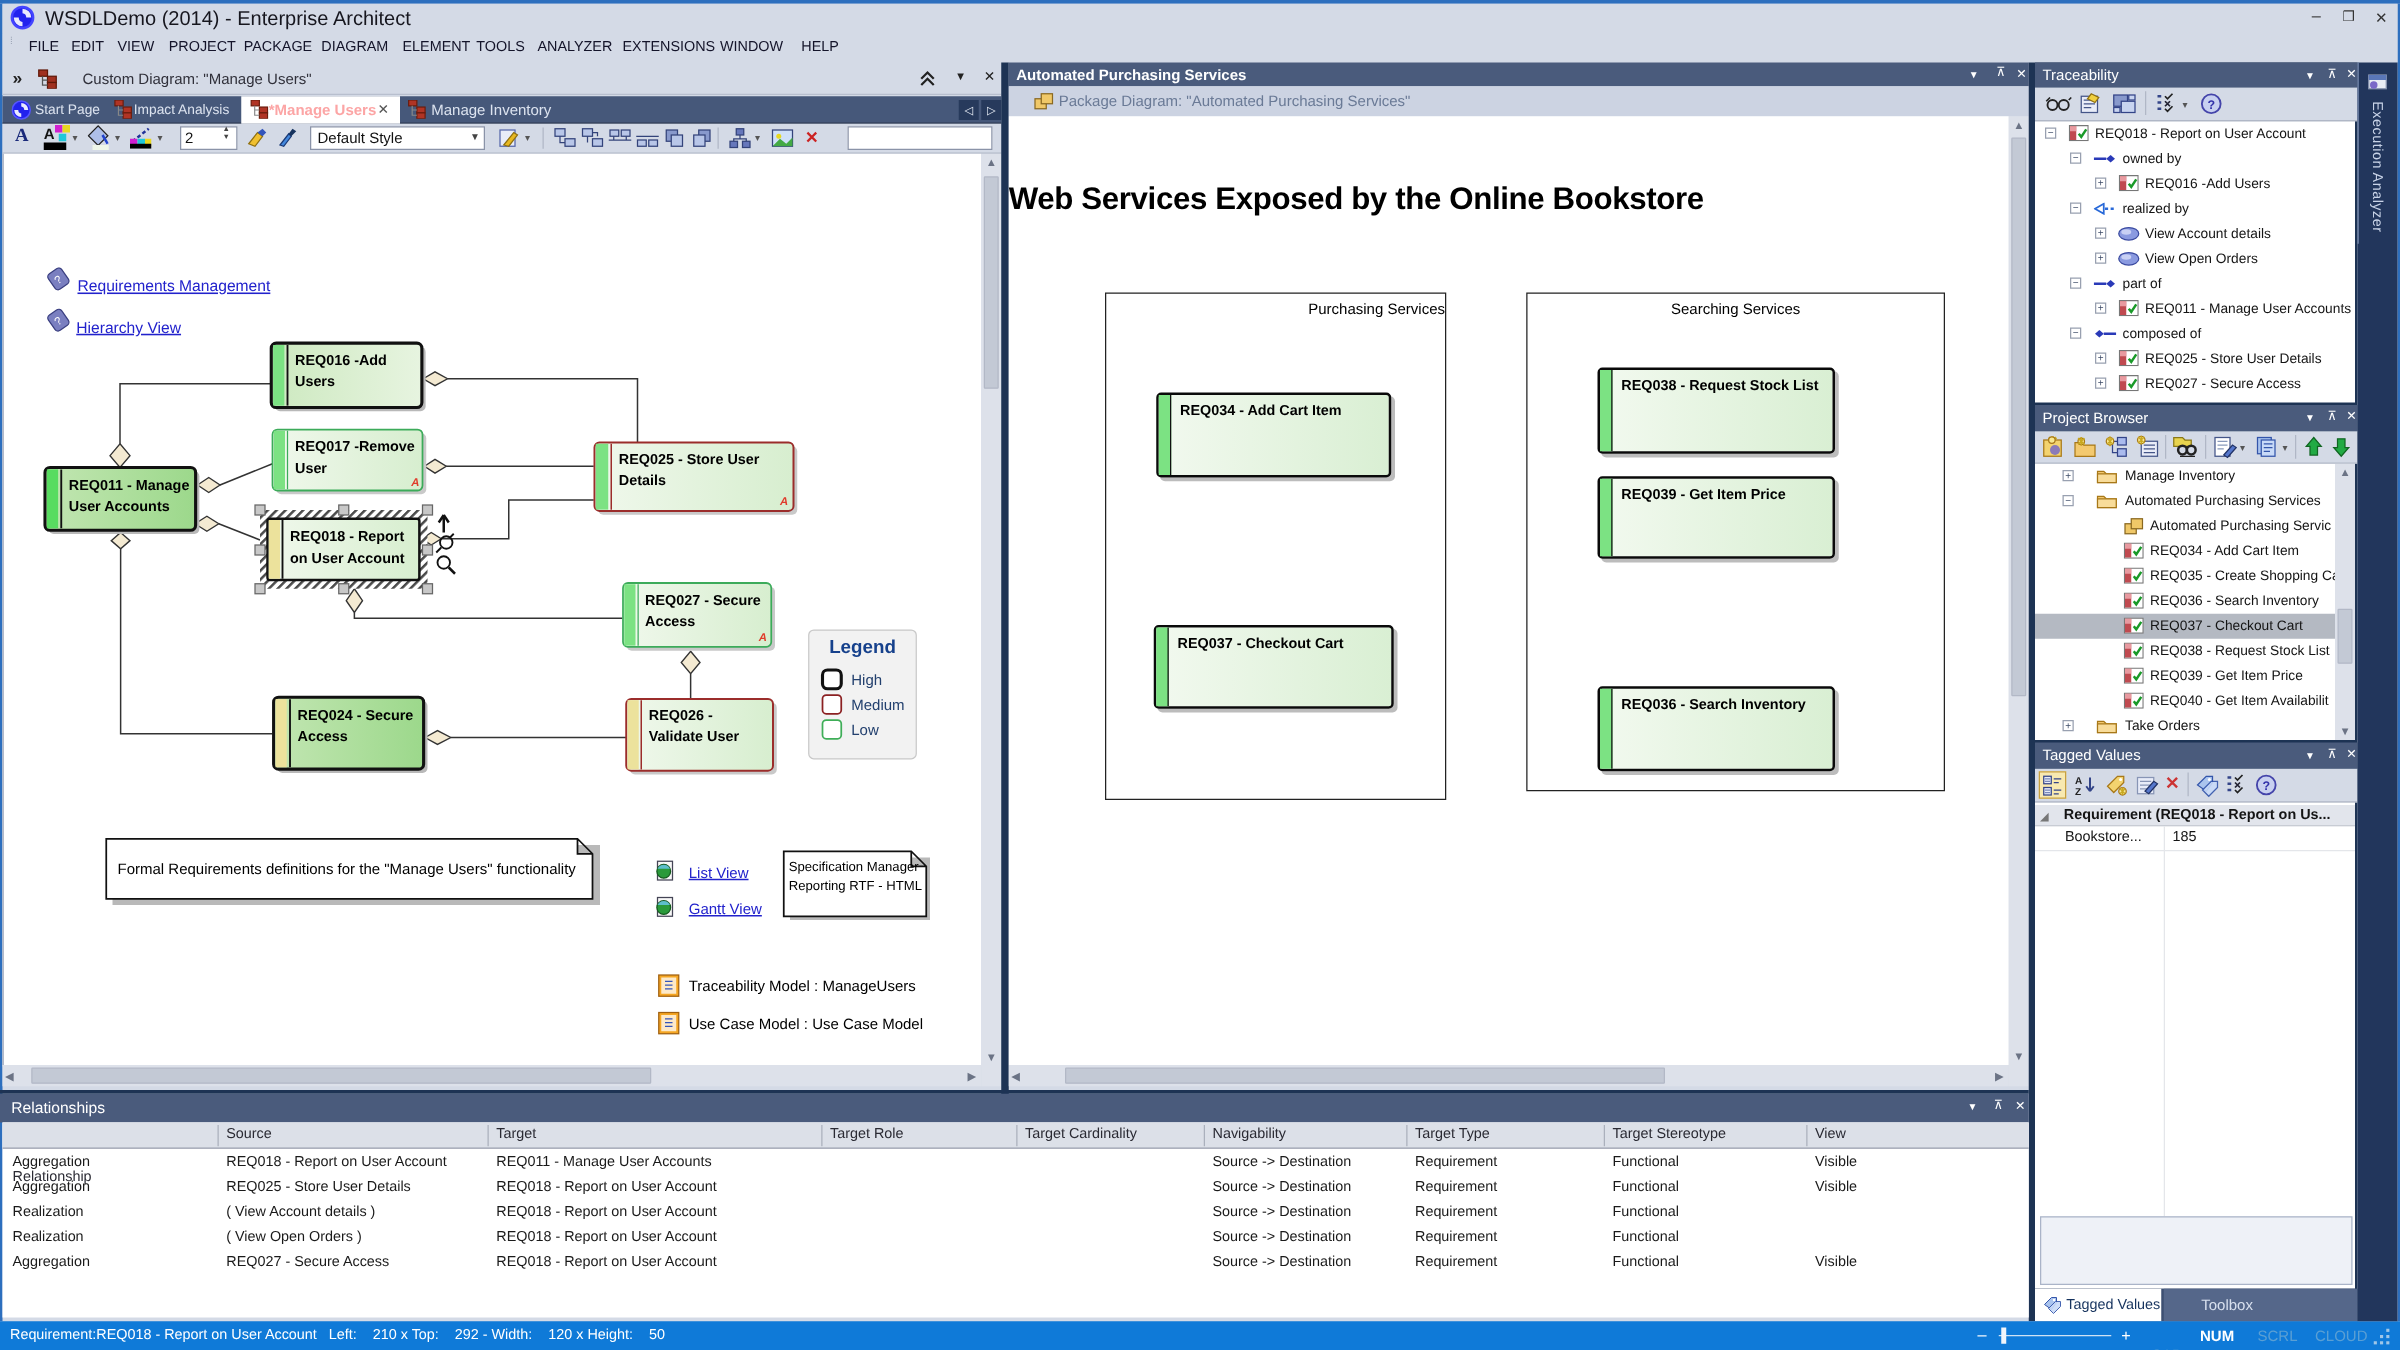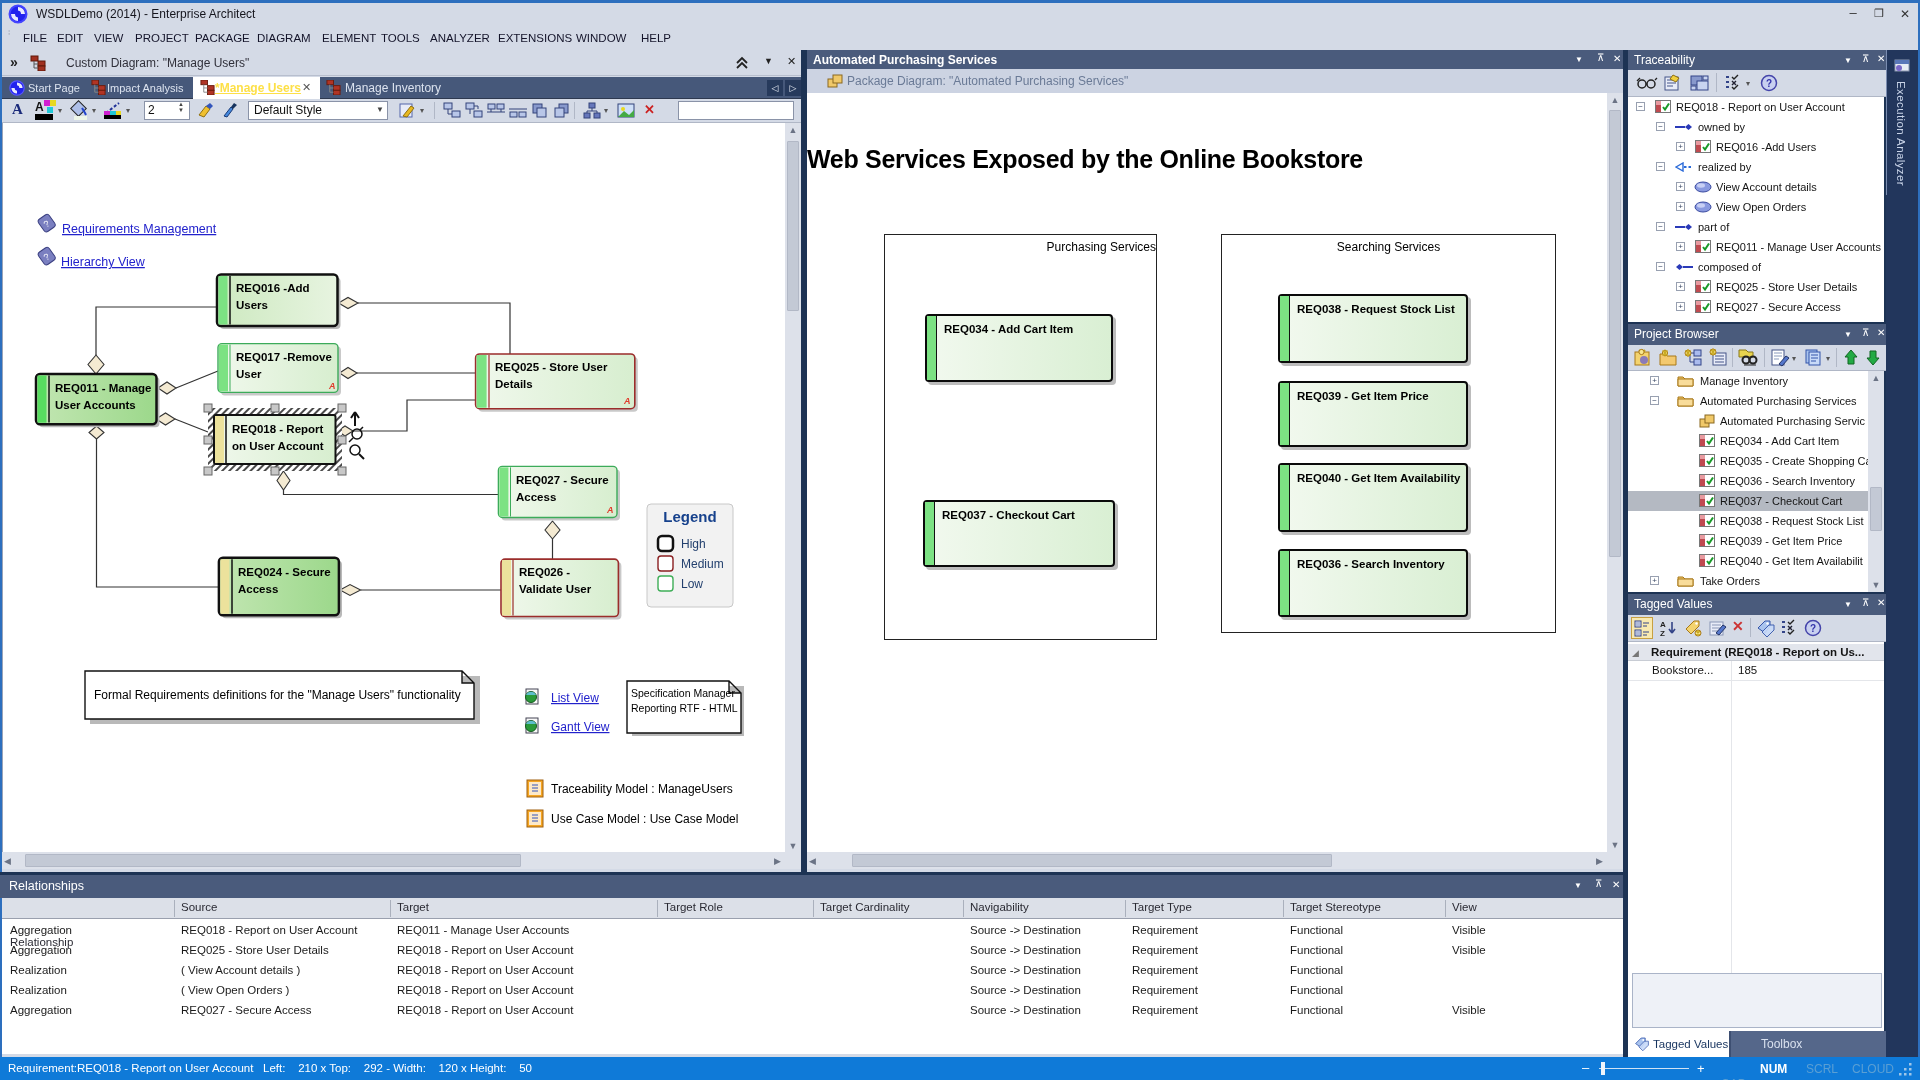--- a/index.html
+++ b/index.html
@@ -32,21 +32,21 @@
 <div class="abs" style="left:0;top:3px;width:2px;height:1054px;background:#2d6fbe;"></div>
 <div class="abs" style="left:1918px;top:3px;width:2px;height:1054px;background:#2d6fbe;"></div>
 
 <div class="abs" id="titlebar" style="left:2px;top:3px;width:1916px;height:24px;background:#d4dae6;">
   <svg class="abs" style="left:6px;top:1px;" width="20" height="20" viewBox="0 0 20 20">
     <circle cx="10" cy="10" r="8.5" fill="#2222ee"></circle>
     <circle cx="10" cy="10" r="8.5" fill="none" stroke="#4444ff" stroke-width="2"></circle>
     <path d="M10 3 A7 7 0 0 1 17 10 L13 10 A3.5 3.5 0 0 0 10 6.5 Z" fill="#fff" opacity=".9"></path>
     <path d="M10 17 A7 7 0 0 1 3 10 L7 10 A3.5 3.5 0 0 0 10 13.5 Z" fill="#fff" opacity=".9"></path>
   </svg>
-  <div class="abs" style="left:34px;top:4px;font-size:12px;color:#16161e;">WSDLDemo (2014) - Enterprise Architect</div>
+  <div class="abs" style="left:34px;top:4px;font-size:16px;color:#16161e;">WSDLDemo (2014) - Enterprise Architect</div>
   <div class="abs" style="left:1840px;top:2px;width:22px;height:20px;color:#333;font-size:13px;text-align:center;">–</div>
   <div class="abs" style="left:1866px;top:4px;width:22px;height:20px;color:#333;font-size:11px;text-align:center;">❒</div>
   <div class="abs" style="left:1892px;top:4px;width:22px;height:20px;color:#333;font-size:12px;text-align:center;">✕</div>
 </div>
 
 <div class="abs" id="menubar" style="left:2px;top:27px;width:1916px;height:23px;background:#d4dae6;font-size:11.5px;color:#14142a;">
   <div class="abs" style="left:6px;top:4px;color:#9aa2b4;font-size:8px;line-height:4px;">⁞</div>
   <span class="abs" style="left:21px;top:5px;">FILE</span>
   <span class="abs" style="left:55px;top:5px;">EDIT</span>
   <span class="abs" style="left:92px;top:5px;">VIEW</span>
@@ -91,21 +91,21 @@
     <path d="M4 5 V13 H8 M4 8.5 H8" stroke="#888" fill="none"></path>
   </svg>
   <span class="abs" style="left:105px;top:5px;color:#dce3ef;font-size:11px;">Impact Analysis</span>
   <div class="abs" style="left:191px;top:0;width:127px;height:22px;background:#fff;"></div>
   <svg class="abs" style="left:198px;top:3px;" width="15" height="15" viewBox="0 0 16 16">
     <rect x="1" y="0" width="7" height="5" fill="#b03425" stroke="#6a1c0c"></rect>
     <rect x="8" y="6" width="7" height="5" fill="#b03425" stroke="#6a1c0c"></rect>
     <rect x="8" y="11" width="7" height="5" fill="#b03425" stroke="#6a1c0c"></rect>
     <path d="M4 5 V13 H8 M4 8.5 H8" stroke="#888" fill="none"></path>
   </svg>
-  <span class="abs" style="left:213px;top:4px;color:#fde047;font-weight:bold;font-size:12px;text-decoration:underline;">*Manage Users</span>
+  <span class="abs" style="left:213px;top:4px;color:#fca5a5;font-weight:bold;font-size:12px;">*Manage Users</span>
   <span class="abs" style="left:300px;top:4px;color:#555;font-size:11px;">✕</span>
   <svg class="abs" style="left:324px;top:3px;" width="15" height="15" viewBox="0 0 16 16">
     <rect x="1" y="0" width="7" height="5" fill="#b03425" stroke="#6a1c0c"></rect>
     <rect x="8" y="6" width="7" height="5" fill="#b03425" stroke="#6a1c0c"></rect>
     <rect x="8" y="11" width="7" height="5" fill="#b03425" stroke="#6a1c0c"></rect>
     <path d="M4 5 V13 H8 M4 8.5 H8" stroke="#888" fill="none"></path>
   </svg>
   <span class="abs" style="left:343px;top:4px;color:#dce3ef;font-size:12px;">Manage Inventory</span>
   <div class="abs" style="left:765px;top:3px;width:16px;height:16px;background:#273a5c;color:#e8edf5;font-size:9px;text-align:center;line-height:16px;">◁</div>
   <div class="abs" style="left:783px;top:3px;width:16px;height:16px;background:#273a5c;color:#e8edf5;font-size:9px;text-align:center;line-height:16px;">▷</div>
@@ -430,21 +430,20 @@
 <div class="abs" style="left:77px;top:141px;width:273px;height:406px;border:1.4px solid #222;background:#fff;">
   <div style="text-align:right;margin-top:5px;font-size:12px;color:#000;">Purchasing Services</div>
 </div>
 <div class="abs" style="left:414px;top:141px;width:335px;height:399px;border:1.4px solid #222;background:#fff;">
   <div style="text-align:center;margin-top:5px;font-size:12px;color:#000;">Searching Services</div>
 </div>
 <div class="mreq" style="left:118px;top:221px;width:188px;height:68px;">REQ034 - Add Cart Item</div>
 <div class="mreq" style="left:116px;top:407px;width:192px;height:67px;">REQ037 - Checkout Cart</div>
 <div class="mreq" style="left:471px;top:201px;width:190px;height:69px;">REQ038 - Request Stock List</div>
 <div class="mreq" style="left:471px;top:288px;width:190px;height:66px;">REQ039 - Get Item Price</div>
-<div class="mreq" style="left:471px;top:370px;width:190px;height:69px;">REQ040 - Get Item Availability</div>
 <div class="mreq" style="left:471px;top:456px;width:190px;height:68px;">REQ036 - Search Inventory</div>
 </div>
 <div class="abs scrv" style="left:1607px;top:93px;width:16px;height:759px;">
   <div class="arr" style="left:0;top:2px;width:16px;">▲</div>
   <div class="thumb" style="left:2px;top:17px;width:12px;height:447px;"></div>
   <div class="arr" style="left:0;bottom:2px;width:16px;">▼</div>
 </div>
 <div class="abs scrh" style="left:807px;top:852px;width:800px;height:17px;">
   <div class="arr" style="left:2px;top:4px;">◀</div>
   <div class="thumb" style="left:45px;top:2px;width:480px;height:13px;"></div>

